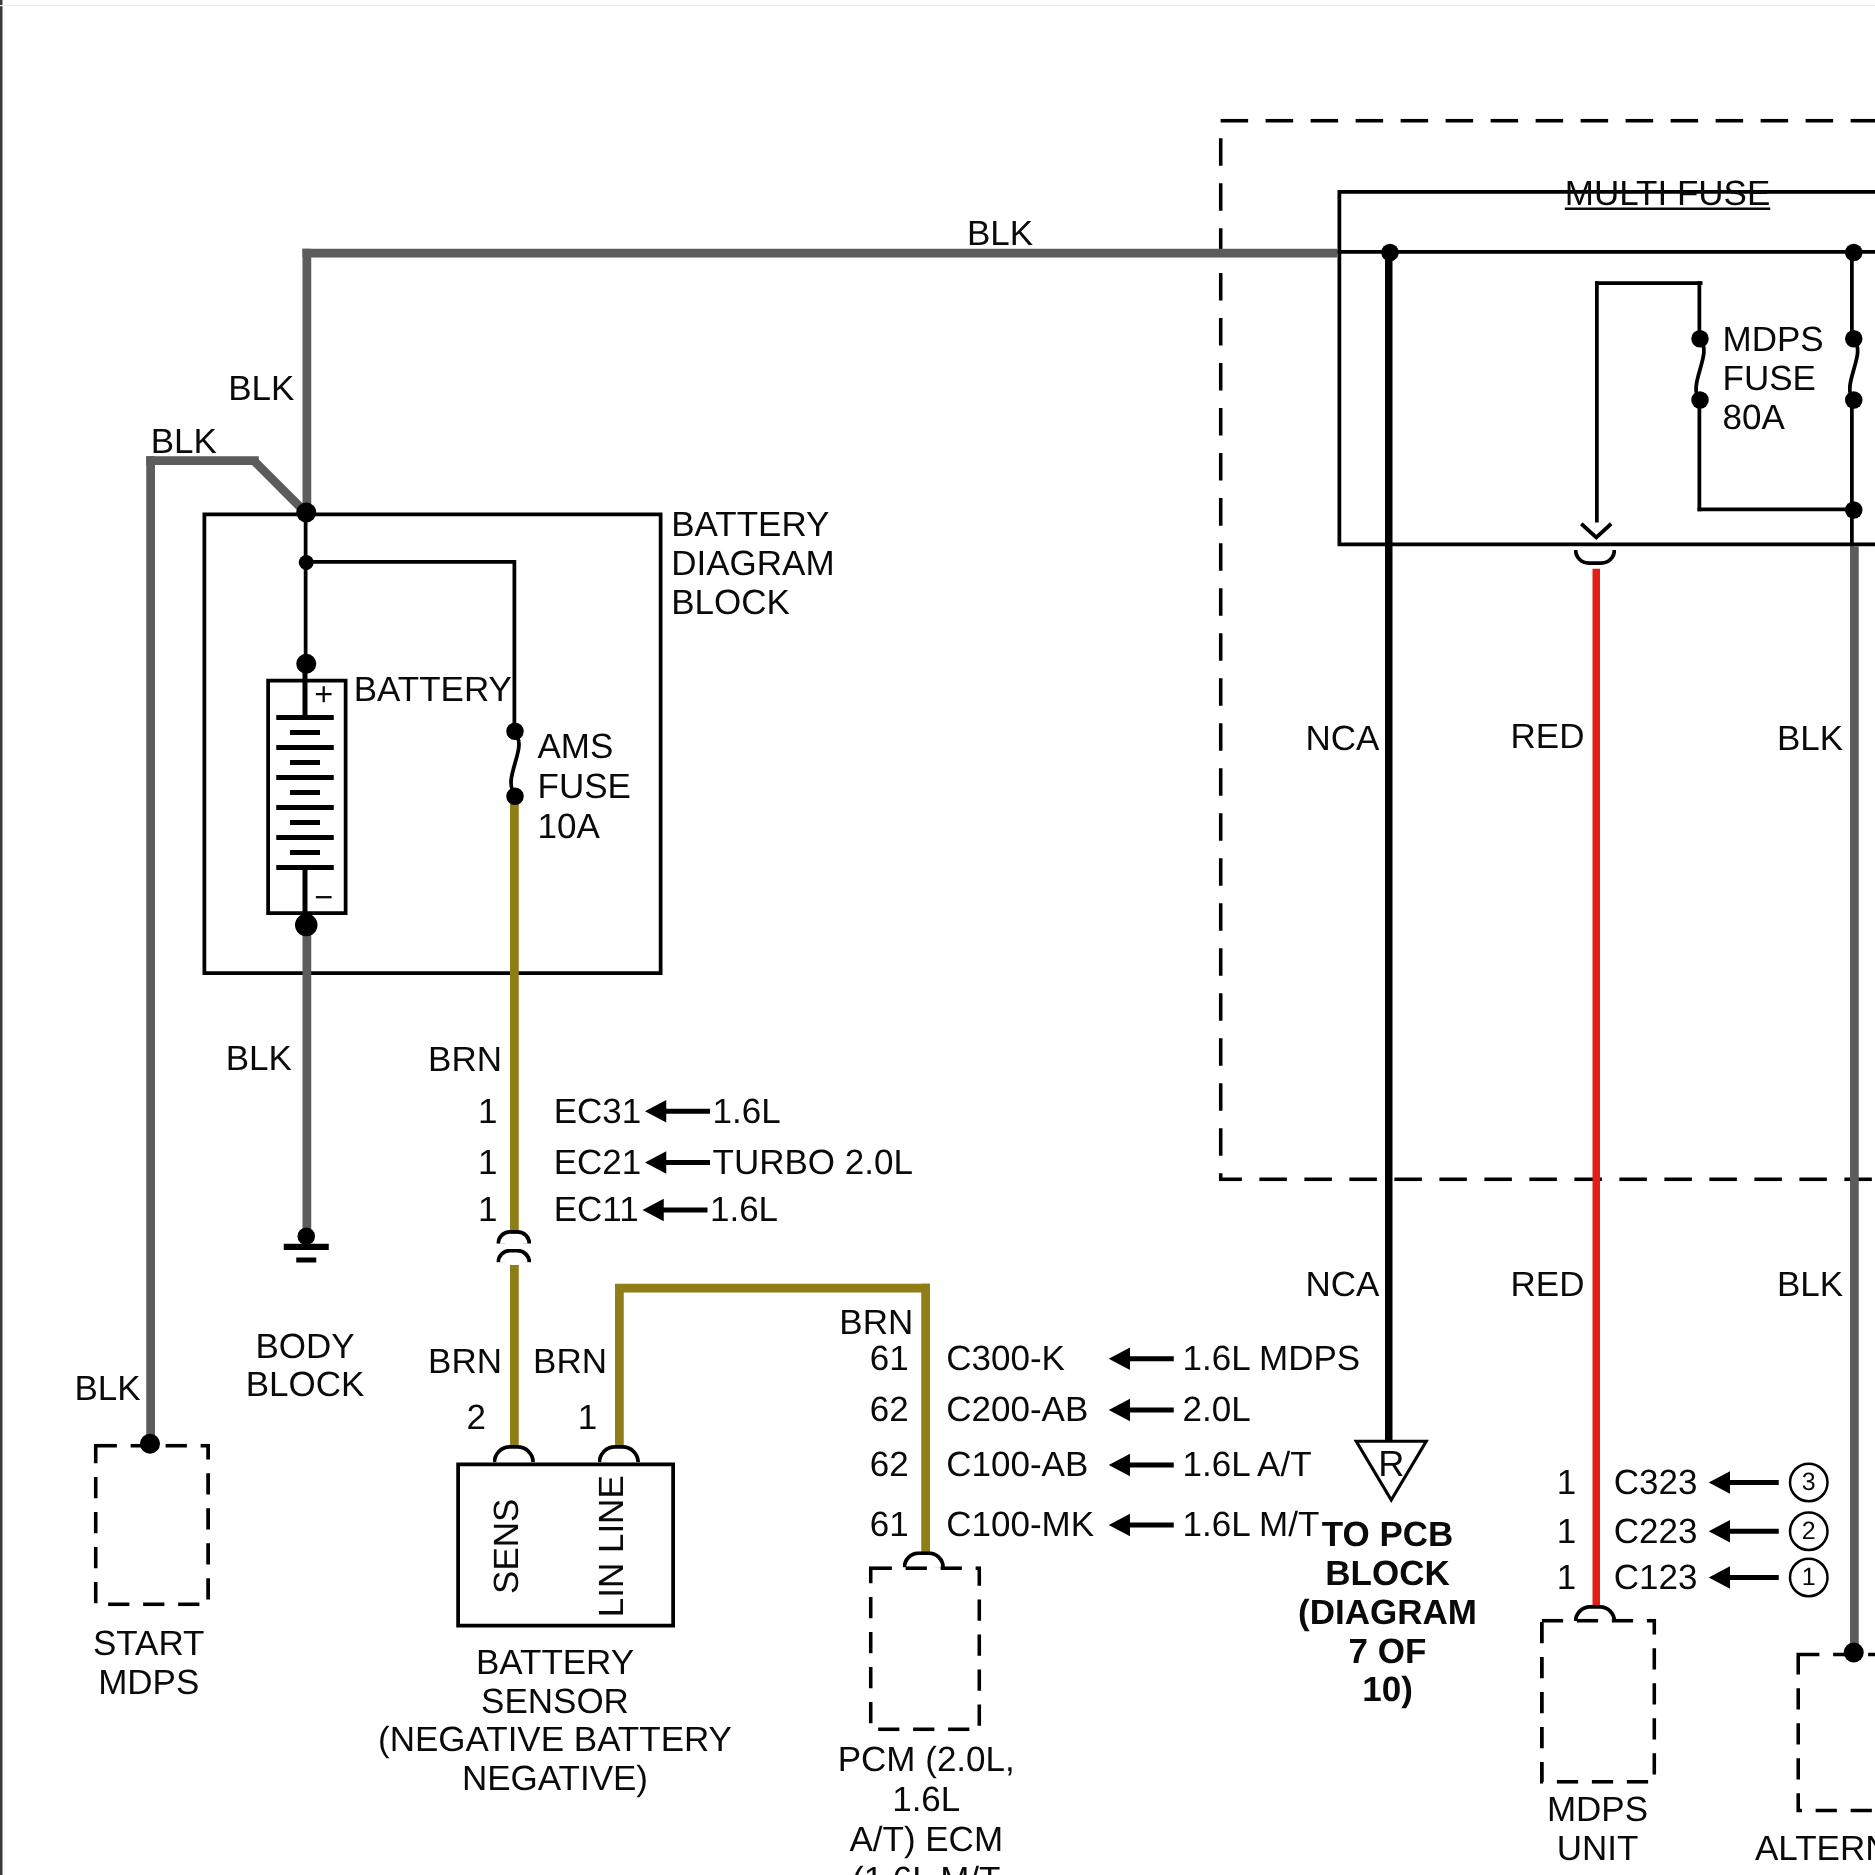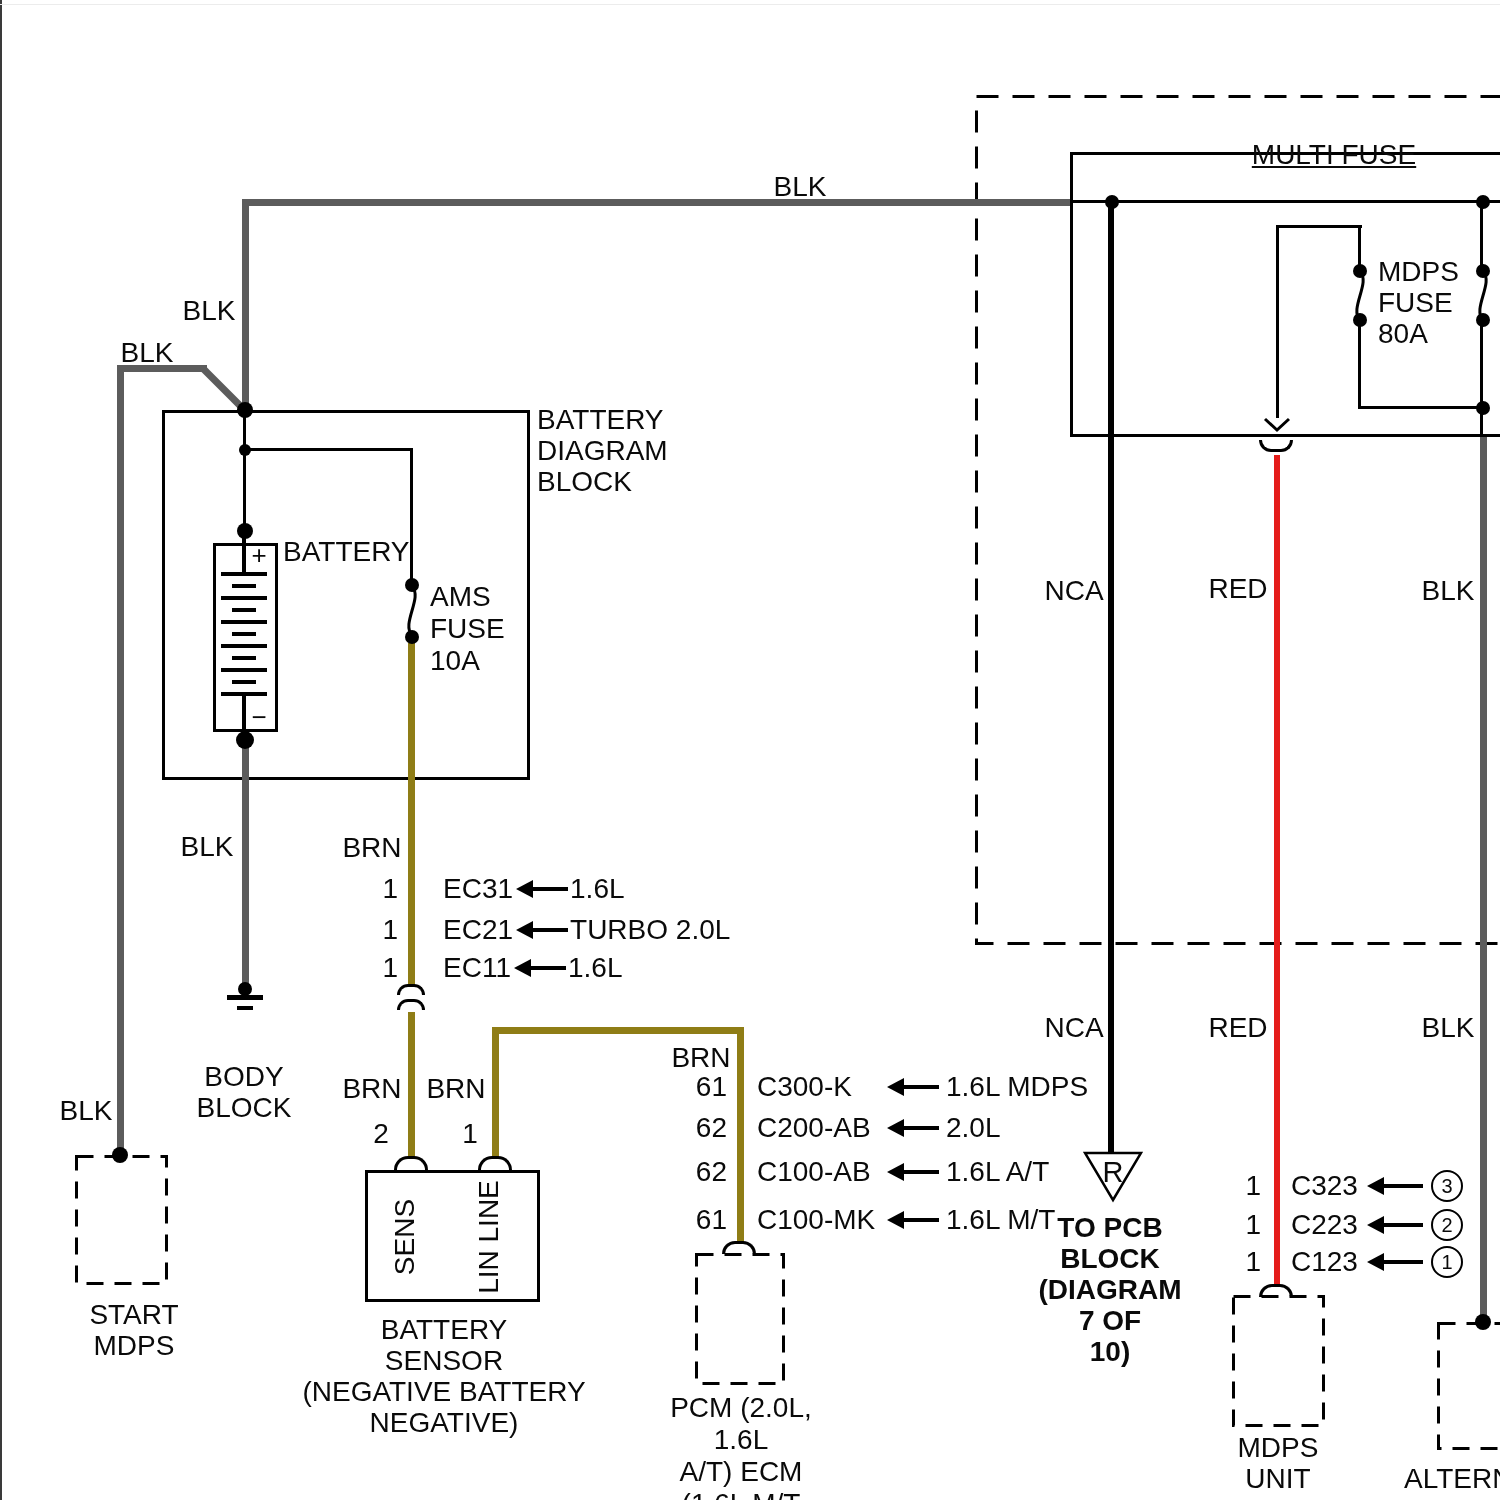--- a/index.html
+++ b/index.html
@@ -219,21 +219,21 @@
   <div class="vlabel" style="left:419px;top:1221px;width:140px;">LIN LINE</div>
 
   <div class="lbl c" style="left:444px;top:1314px;">
     <div>BATTERY</div>
     <div>SENSOR</div>
     <div>(NEGATIVE BATTERY</div>
     <div>NEGATIVE)</div>
   </div>
 
   <div class="lbl c" style="left:86px;top:1095px;">BLK</div>
-  <div class="lbl c" style="left:134px;top:1299px;">
+  <div class="lbl c" style="left:119px;top:1299px;">
     <div>START</div>
     <div>MDPS</div>
   </div>
 
   <div class="lbl c" style="left:701px;top:1042px;">BRN</div>
 
   <div class="row pc" style="left:693px;top:1071px;">
     <span class="pin">61</span>
       <span class="nm">C300-K</span>
       <span class="arrL">

